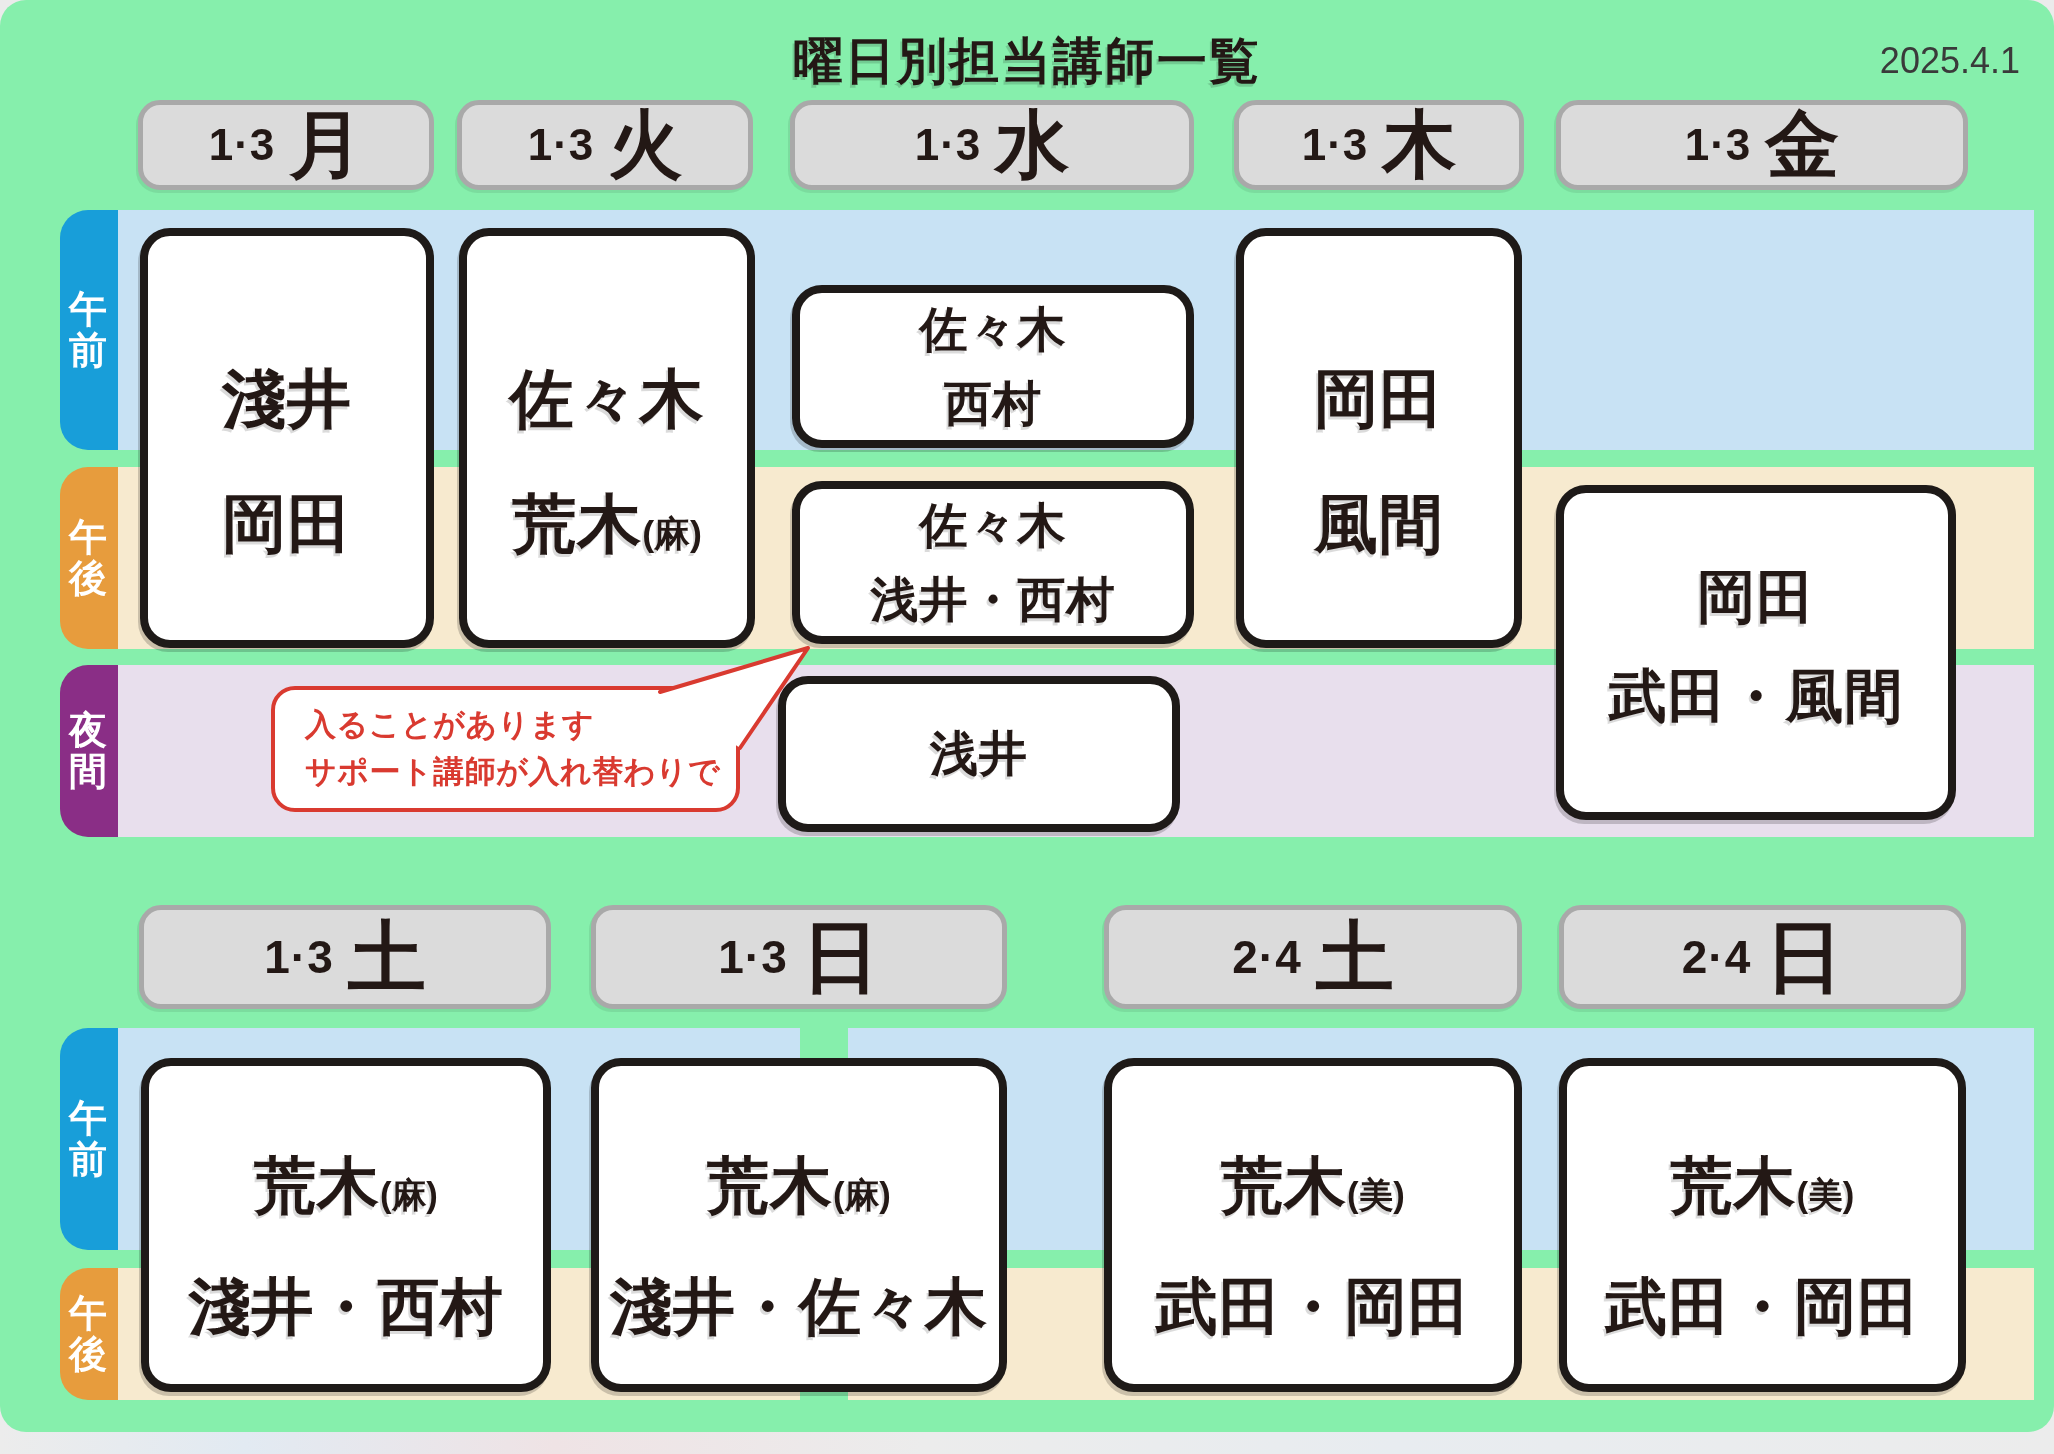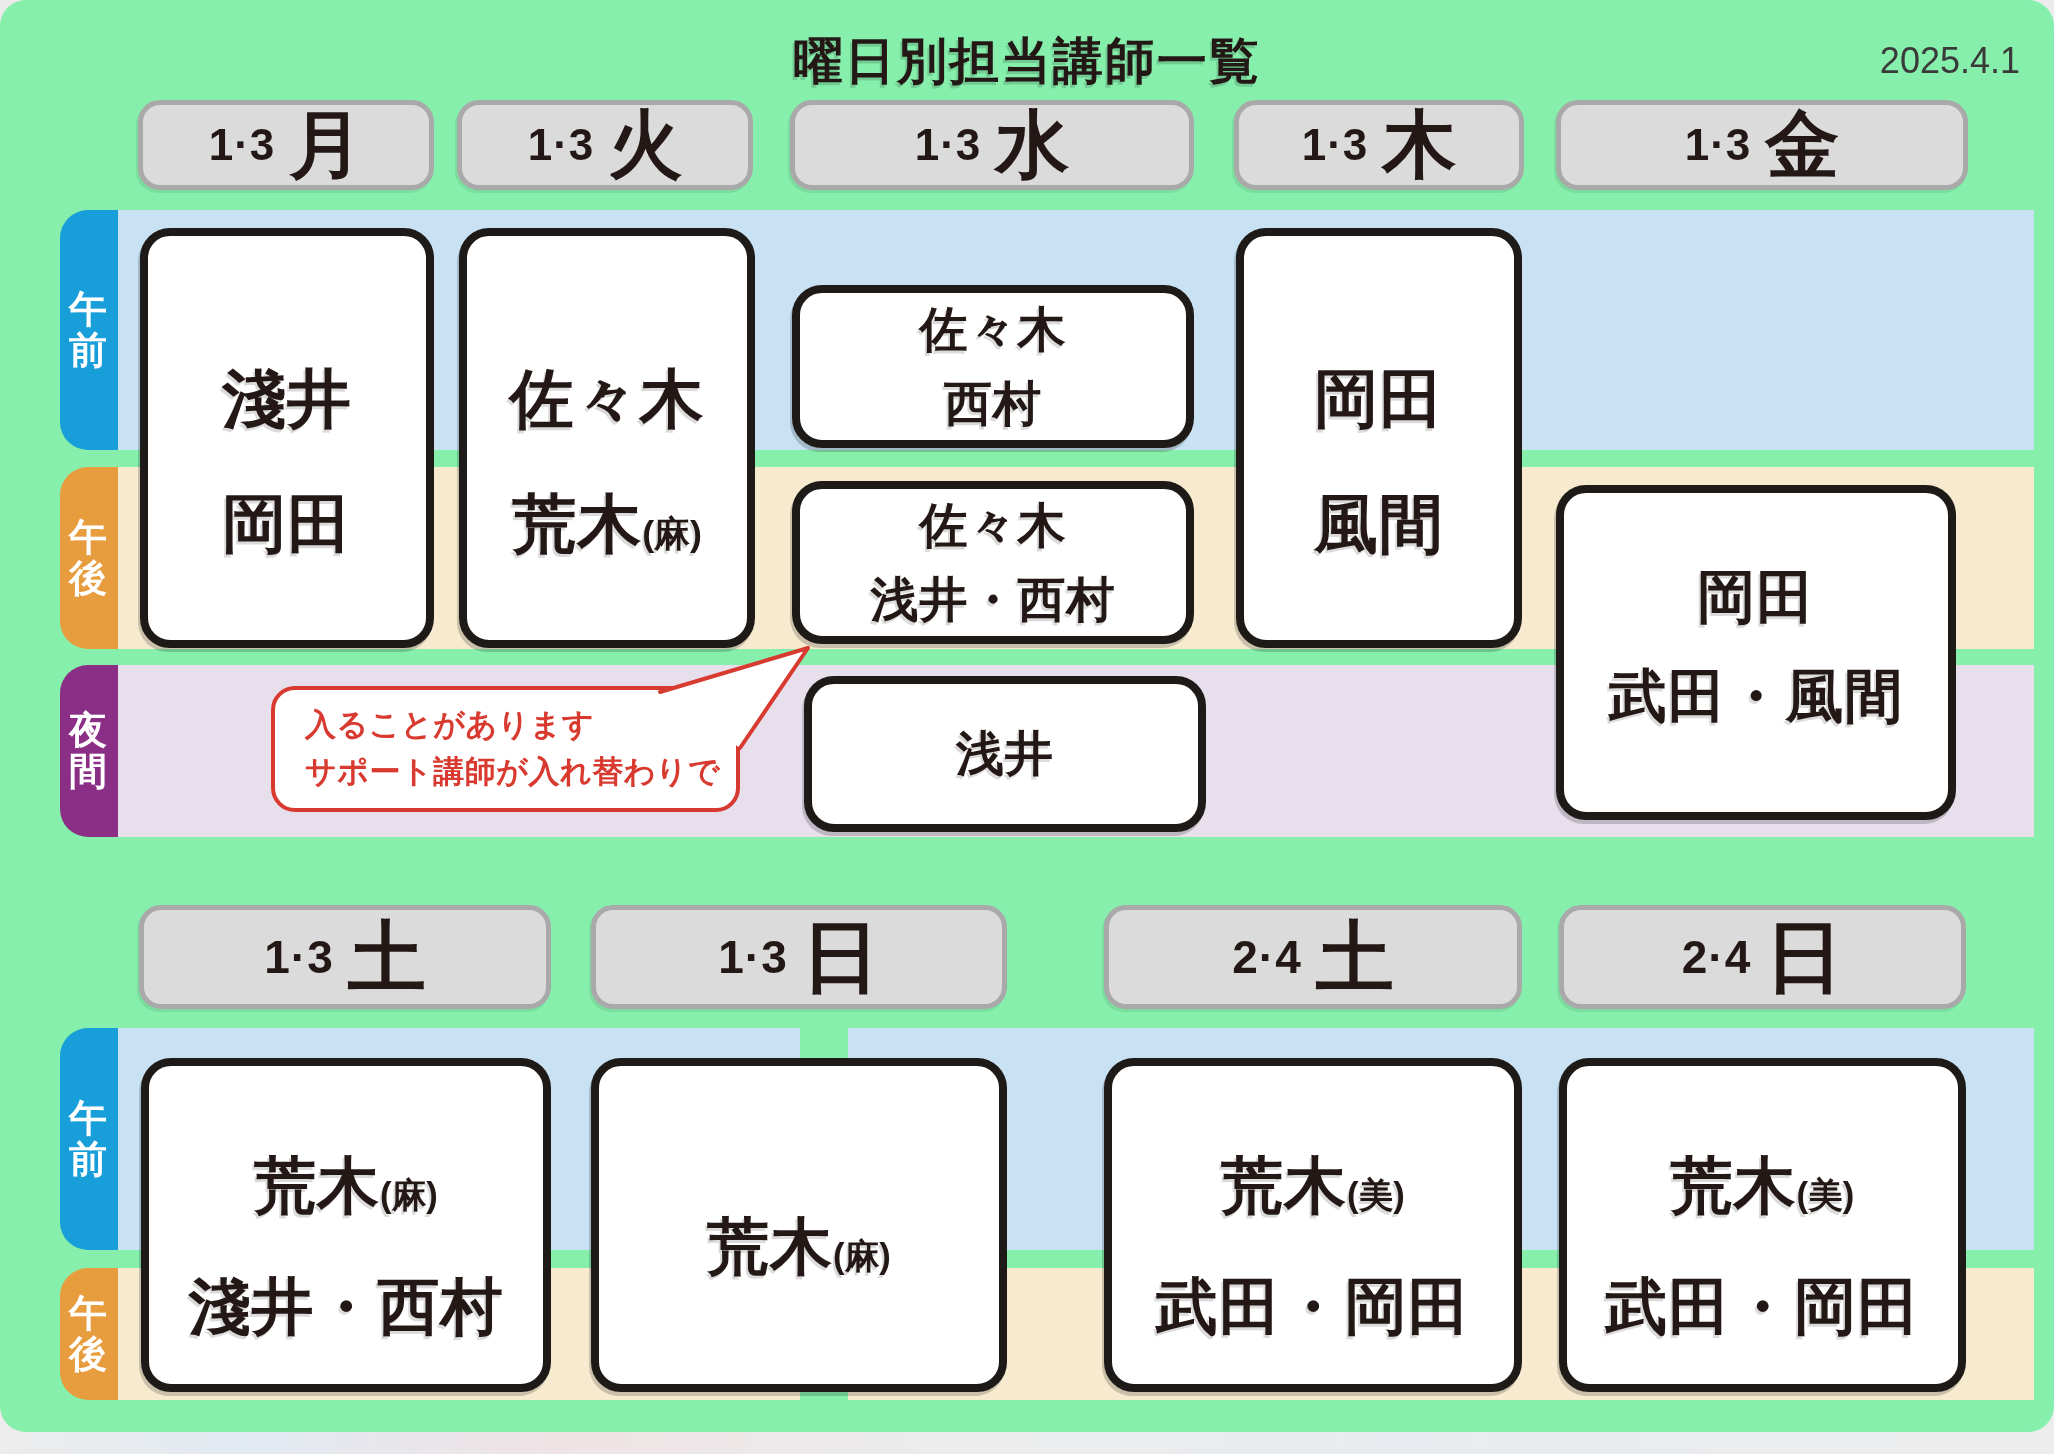--- a/index.html
+++ b/index.html
@@ -163,21 +163,21 @@
     </div>
   </div>
 
   <div class="slot md" style="left:792px;top:481px;width:402px;height:163px;">
     <div class="slot-inner gap-md">
       <div class="ln">佐々木</div>
       <div class="ln">浅井・西村</div>
     </div>
   </div>
 
-  <div class="slot md" style="left:804px;top:676px;width:402px;height:156px;">
+  <div class="slot md" style="left:778px;top:676px;width:402px;height:156px;">
     <div class="slot-inner gap-md">
       <div class="ln">浅井</div>
     </div>
   </div>
 
   <div class="slot lg" style="left:1236px;top:228px;width:286px;height:420px;">
     <div class="slot-inner gap-lg">
       <div class="ln">岡田</div>
       <div class="ln">風間</div>
     </div>
@@ -232,20 +232,21 @@
   <div class="slot bt" style="left:141px;top:1058px;width:410px;height:334px;">
     <div class="slot-inner gap-bt">
       <div class="ln"><span>荒木</span><span class="sfx">(麻)</span></div>
       <div class="ln">淺井・西村</div>
     </div>
   </div>
 
   <div class="slot bt" style="left:591px;top:1058px;width:416px;height:334px;">
     <div class="slot-inner gap-bt">
       <div class="ln"><span>荒木</span><span class="sfx">(麻)</span></div>
+      <div class="ln">淺井・佐々木</div>
     </div>
   </div>
 
   <div class="slot bt" style="left:1104px;top:1058px;width:418px;height:334px;">
     <div class="slot-inner gap-bt">
       <div class="ln"><span>荒木</span><span class="sfx">(美)</span></div>
       <div class="ln">武田・岡田</div>
     </div>
   </div>
 

